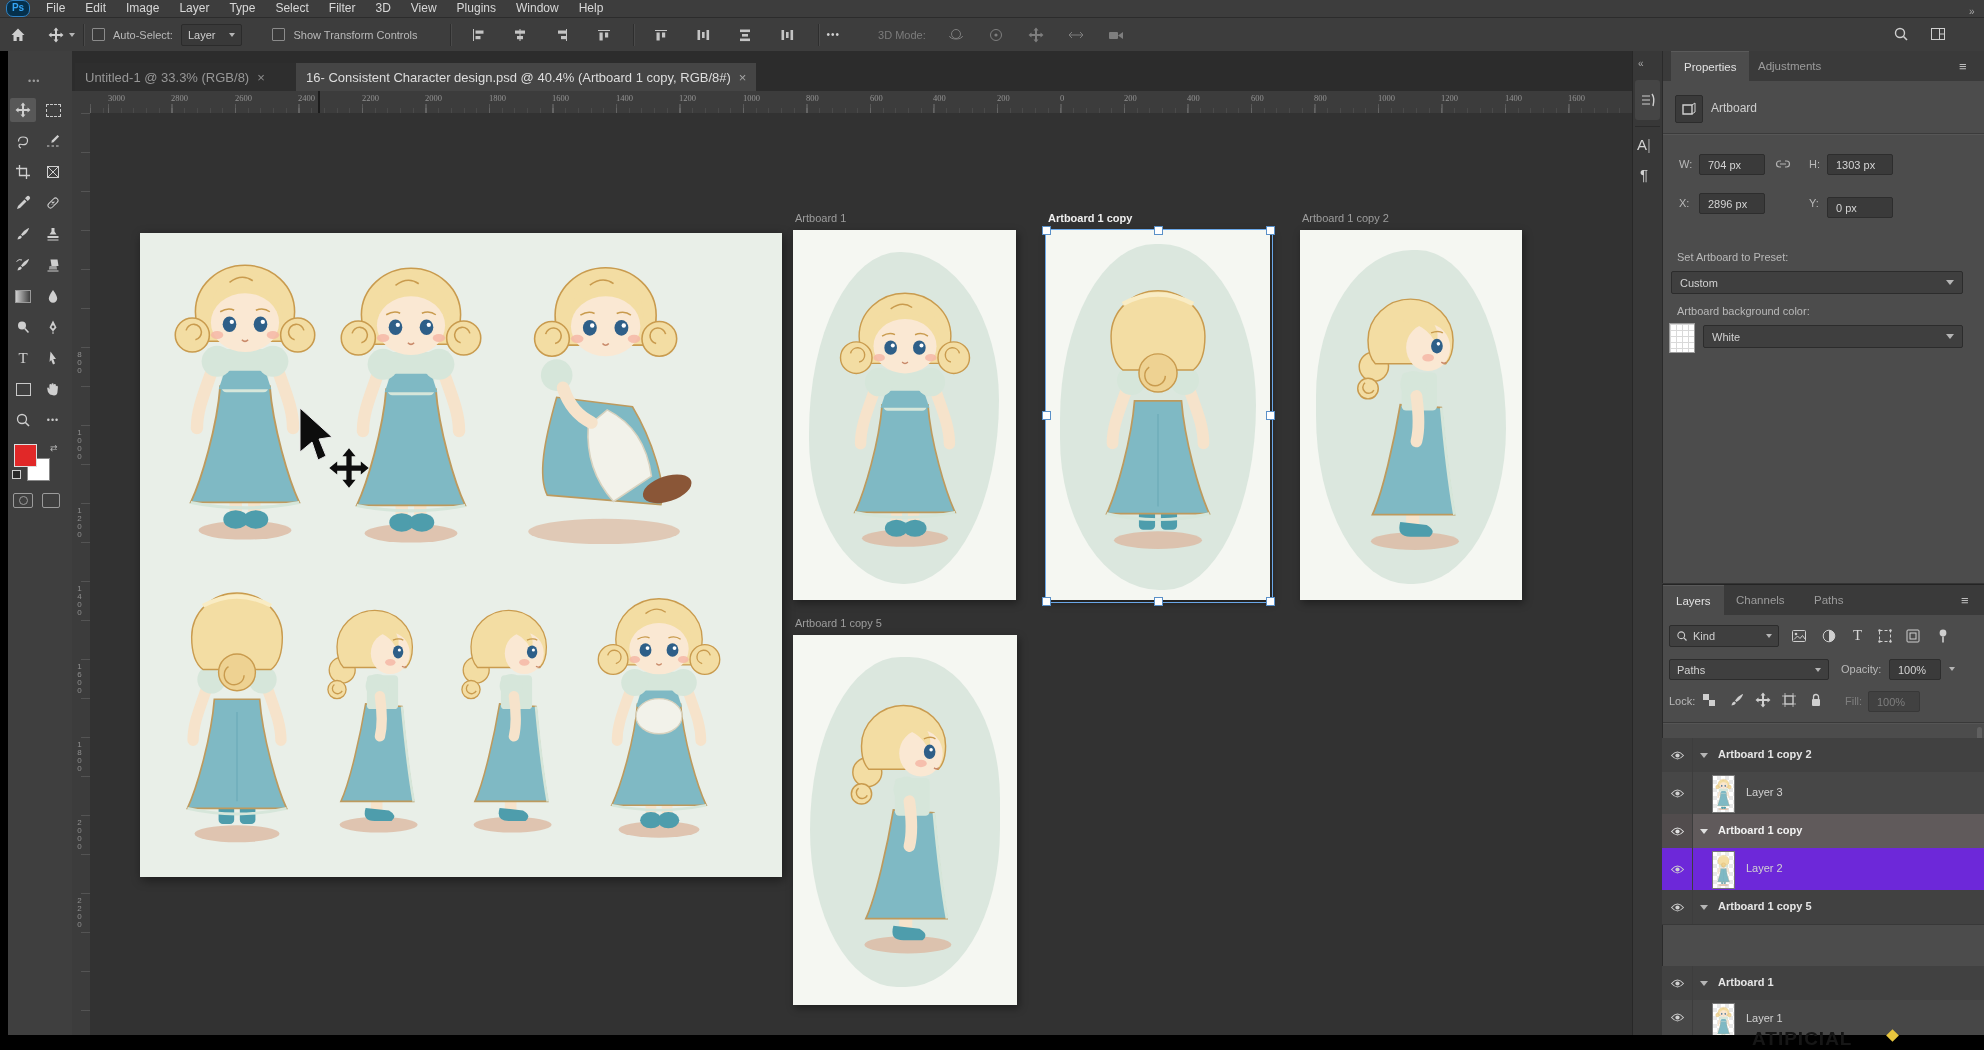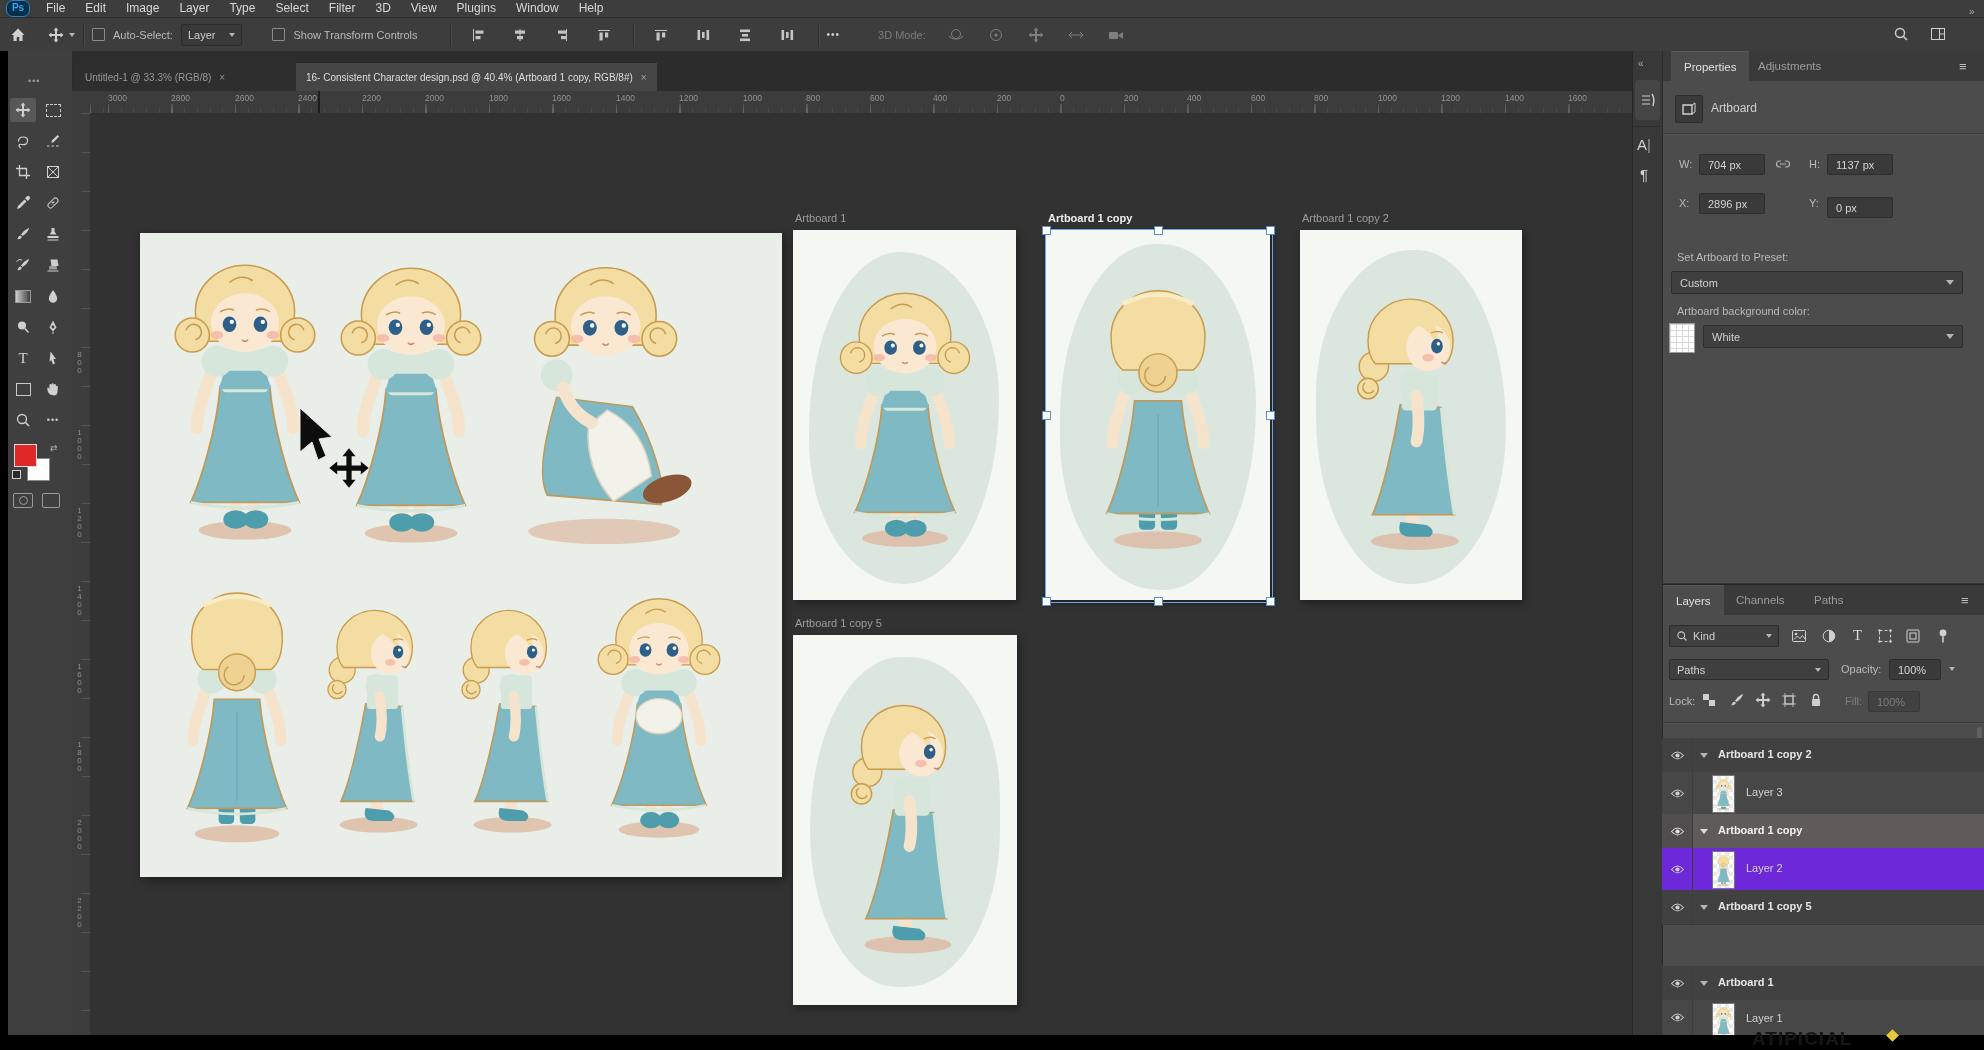--- a/index.html
+++ b/index.html
@@ -12,21 +12,21 @@
   .dim{color:#8b8b8b;}
   .vdiv{width:1px;height:22px;background:#2e2e2e;box-shadow:1px 0 0 #4a4a4a;}
   .cb{width:11px;height:11px;background:#3a3a3a;border:1px solid #8b8b8b;border-radius:1px;}
   .cv{width:0;height:0;border-left:4px solid transparent;border-right:4px solid transparent;border-top:5px solid #b5b5b5;}
   .cvs{border-left-width:3px;border-right-width:3px;border-top-width:4px;}
   .menubar{left:0;top:0;width:1984px;height:17px;background:#3d3d3d;border-bottom:1px solid #2c2c2c;display:flex;align-items:center;gap:0;padding-left:6px;}
   .mi{padding:4px 10px;color:#d8d8d8;font-size:12px;line-height:17px;}
   .pslogo{width:22px;height:15px;background:#05304b;border:1px solid #2f82c4;border-radius:7px;color:#35a5f5;font-size:10px;font-weight:bold;text-align:center;line-height:14px;margin-right:6px;}
   .optbar{left:0;top:18px;width:1984px;height:33px;background:#3d3d3d;border-bottom:1px solid #2a2a2a;display:flex;align-items:center;gap:8px;padding-left:10px;}
   .field{background:#393939;border:1px solid #2b2b2b;border-radius:2px;color:#cfcfcf;display:flex;align-items:center;}
-  .tab{position:absolute;top:0;height:28px;display:flex;align-items:center;padding:0 10px;font-size:10px;white-space:nowrap;}
+  .tab{position:absolute;top:0;height:28px;display:flex;align-items:center;padding:0 10px;font-size:13px;white-space:nowrap;}
   .ruler{background:#3c3c3c;}
   .rlabel{position:absolute;top:2px;font-size:8.5px;color:#939393;}
   .vlabel{position:absolute;left:3px;font-size:8px;color:#8f8f8f;writing-mode:vertical-rl;text-orientation:upright;letter-spacing:-1px;line-height:8px;}
   .artlabel{position:absolute;font-size:11px;color:#9d9d9d;}
   .handle{position:absolute;width:7px;height:7px;background:#fff;border:1px solid #5a90c8;}
   .panel{background:#4c4c4c;}
   .ptab{position:absolute;top:0;height:30px;line-height:30px;padding:0 13px;font-size:11.5px;color:#9c9c9c;}
   .ptab.on{background:#4c4c4c;color:#e2e2e2;border-top:1px solid #5a5a5a;}
   .plabel{font-size:11px;color:#b9b9b9;}
   .pfield{position:absolute;height:21px;background:#3a3a3a;border:1px solid #2d2d2d;border-radius:2px;color:#d4d4d4;font-size:11px;line-height:20px;padding-left:8px;box-sizing:border-box;}
@@ -539,21 +539,21 @@
     <span style="margin-left:8px;color:#8d8d8d;">×</span>
   </div>
   <div class="tab" style="left:296px;top:63px;background:#454545;color:#dedede;">
     <span>16- Consistent Character design.psd @ 40.4% (Artboard 1 copy, RGB/8#)</span>
     <span style="margin-left:8px;color:#a5a5a5;">×</span>
   </div>
 
   <div class="abs ruler" style="left:72px;top:91px;width:18px;height:22px;border-right:1px solid #2b2b2b;border-bottom:1px solid #2b2b2b;"></div>
   <div class="abs ruler" style="left:90px;top:91px;width:1542px;height:22px;border-bottom:1px solid #2b2b2b;
        background-image:repeating-linear-gradient(90deg,rgba(255,255,255,.14) 0 1px,transparent 1px 63.5px),repeating-linear-gradient(90deg,rgba(255,255,255,.07) 0 1px,transparent 1px 12.7px);
-       background-size:100% 9px,100% 5px;background-position:18px bottom,18px bottom;background-repeat:repeat-x;">
+       background-size:100% 9px,100% 5px;background-position:18px bottom,18px bottom;background-repeat:repeat-x;font-family:Liberation Serif, serif;">
     <span class="rlabel" style="left:18px">3000</span>
     <span class="rlabel" style="left:81px">2800</span>
     <span class="rlabel" style="left:145px">2600</span>
     <span class="rlabel" style="left:208px">2400</span>
     <span class="rlabel" style="left:272px">2200</span>
     <span class="rlabel" style="left:335px">2000</span>
     <span class="rlabel" style="left:399px">1800</span>
     <span class="rlabel" style="left:462px">1600</span>
     <span class="rlabel" style="left:526px">1400</span>
     <span class="rlabel" style="left:589px">1200</span>
@@ -684,21 +684,21 @@
       </div>
     <span class="abs plabel" style="left:48px;top:50px;font-size:12px;color:#cfcfcf;">Artboard</span>
     <div class="abs" style="left:0;top:82px;width:322px;height:1px;background:#3b3b3b;box-shadow:0 1px 0 #565656;"></div>
 
     <span class="abs plabel" style="left:16px;top:107px">W:</span>
     <div class="pfield" style="left:36px;top:103px;width:66px;">704 px</div>
     <svg class="abs ic" style="left:112px;top:105px;color:#b3b3b3;">
         <use href="#i-link"></use>
       </svg>
     <span class="abs plabel" style="left:146px;top:107px">H:</span>
-    <div class="pfield" style="left:164px;top:103px;width:66px;">1137 px</div>
+    <div class="pfield" style="left:164px;top:103px;width:66px;">1303 px</div>
 
     <span class="abs plabel" style="left:16px;top:146px">X:</span>
     <div class="pfield" style="left:36px;top:142px;width:66px;">2896 px</div>
     <span class="abs plabel" style="left:146px;top:146px">Y:</span>
     <div class="pfield" style="left:164px;top:146px;width:66px;">0 px</div>
 
     <span class="abs plabel" style="left:14px;top:200px">Set Artboard to Preset:</span>
     <div class="ddbox" style="left:8px;top:220px;width:292px;height:23px;padding:0 8px;justify-content:space-between;">
       <span style="font-size:11px;color:#d2d2d2;">Custom</span>
       <span class="cv"></span>

